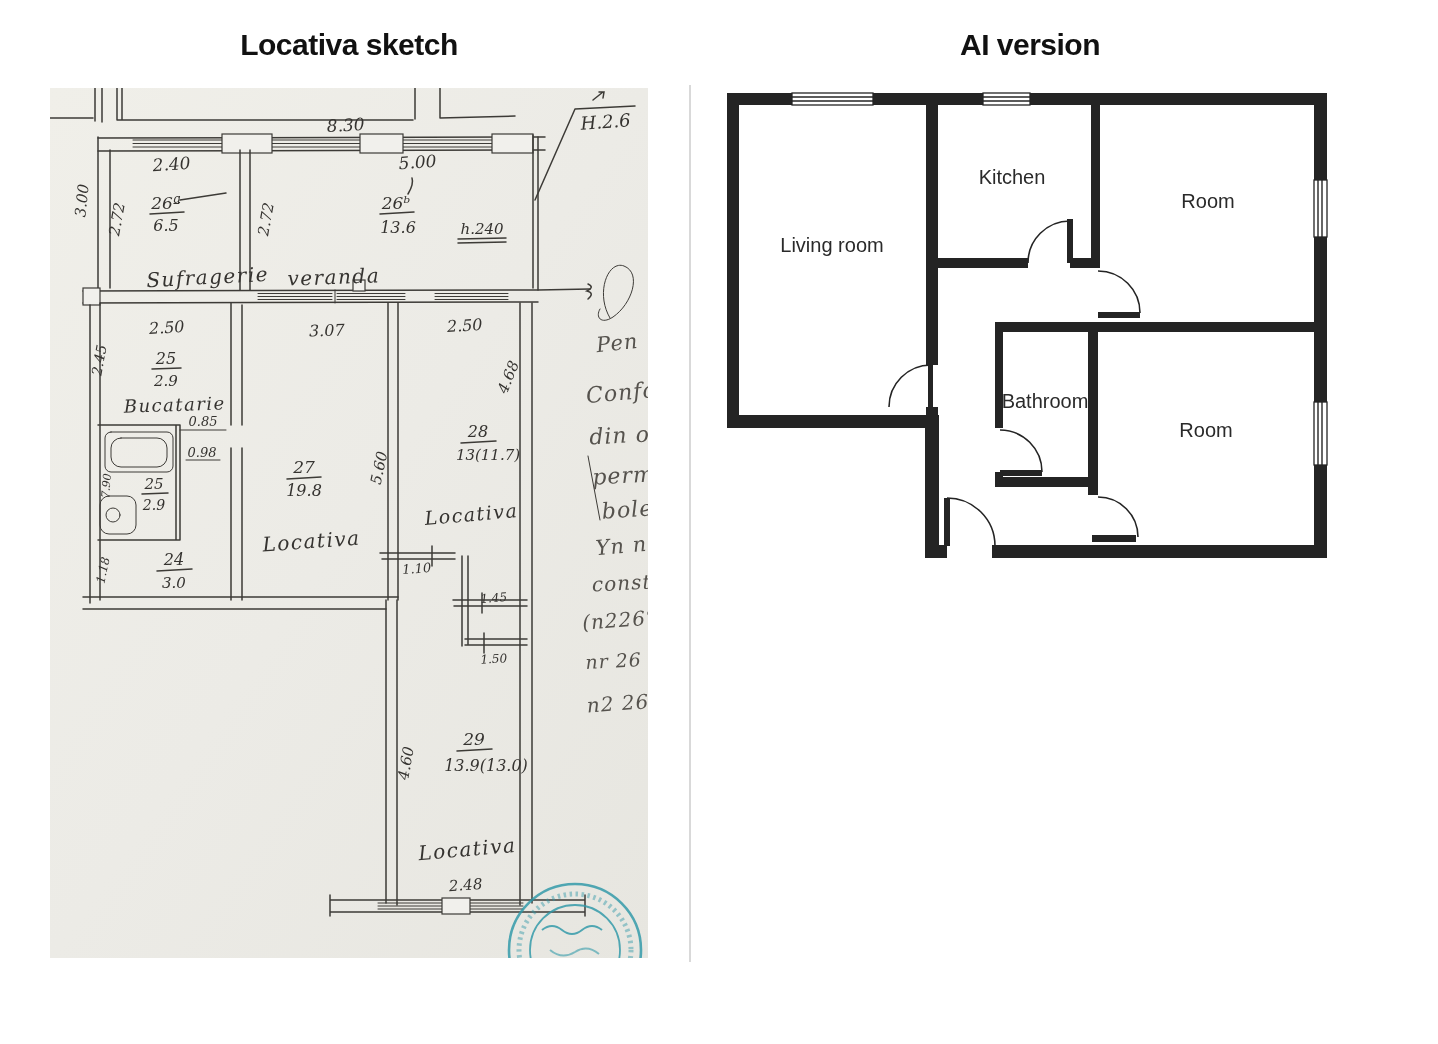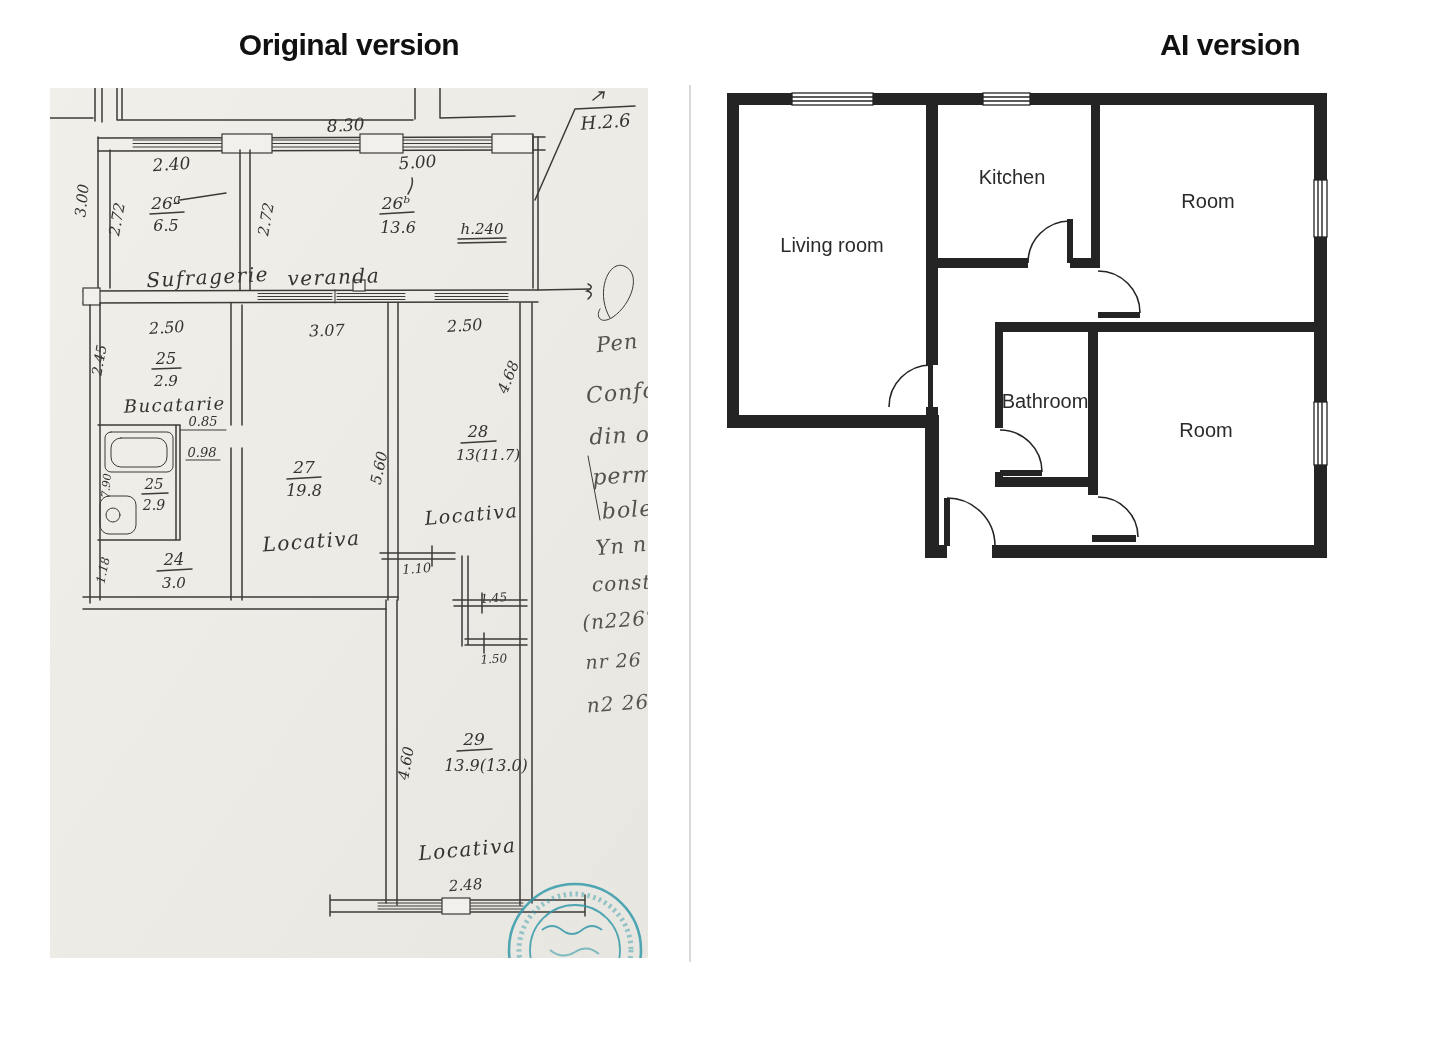--- a/index.html
+++ b/index.html
@@ -1,21 +1,21 @@
 <!DOCTYPE html>
 <html><head>
 <meta charset="utf-8">
 <style>
   html,body{margin:0;padding:0;background:#fff;}
   #stage{position:relative;width:1438px;height:1044px;background:#ffffff;overflow:hidden;
          font-family:"Liberation Sans",sans-serif;}
   .title{position:absolute;top:28px;font-size:30px;font-weight:bold;color:#111;
          text-align:center;letter-spacing:-0.5px;}
   #title-left{left:50px;width:598px;}
-  #title-right{left:680px;width:620px;text-align:right;}
+  #title-right{left:720px;width:620px;}
   #divider{position:absolute;left:689px;top:85px;width:2px;height:877px;background:#d9d9d9;}
   #sketch-wrap{position:absolute;left:50px;top:88px;width:598px;height:870px;
                background:#edece7;box-shadow:inset 0 0 18px rgba(120,115,100,.18);}
   #ai-wrap{position:absolute;left:720px;top:85px;width:620px;height:480px;}
   svg text{user-select:none;}
   .ink{stroke:#3d3b37;fill:none;stroke-width:1.5;stroke-linecap:round;}
   .thin{stroke:#3d3b37;fill:none;stroke-width:1;stroke-linecap:round;}
   .dim{font-family:"DejaVu Serif",serif;font-style:italic;fill:#353330;}
   .cur{font-family:"DejaVu Serif",serif;font-style:italic;fill:#353330;letter-spacing:1.5px;}
   .pencil-t{font-family:"DejaVu Serif",serif;font-style:italic;fill:#55524d;letter-spacing:1px;}
@@ -23,21 +23,21 @@
   .aiwall{fill:#242424;}
   .ailabel{font-family:"Liberation Sans",sans-serif;fill:#2a2a2a;font-size:20px;text-anchor:middle;}
   .arc{stroke:#242424;stroke-width:1.6;fill:none;}
   .winline{stroke:#242424;stroke-width:1.4;}
 </style>
 </head>
 <body>
 
 <div id="stage">
 
-  <div class="title" id="title-left">Original version</div>
+  <div class="title" id="title-left">Locativa sketch</div>
   <div class="title" id="title-right">AI version</div>
   <div id="divider"></div>
 
   <div id="sketch-wrap">
   <svg width="598" height="870" viewBox="0 0 598 870">
     <defs>
       <linearGradient id="pap" x1="0" y1="0" x2="1" y2="1">
         <stop offset="0" stop-color="#f0efe9"></stop>
             <stop offset="0.5" stop-color="#ecebe6"></stop>
         <stop offset="1" stop-color="#e7e6e0"></stop>

